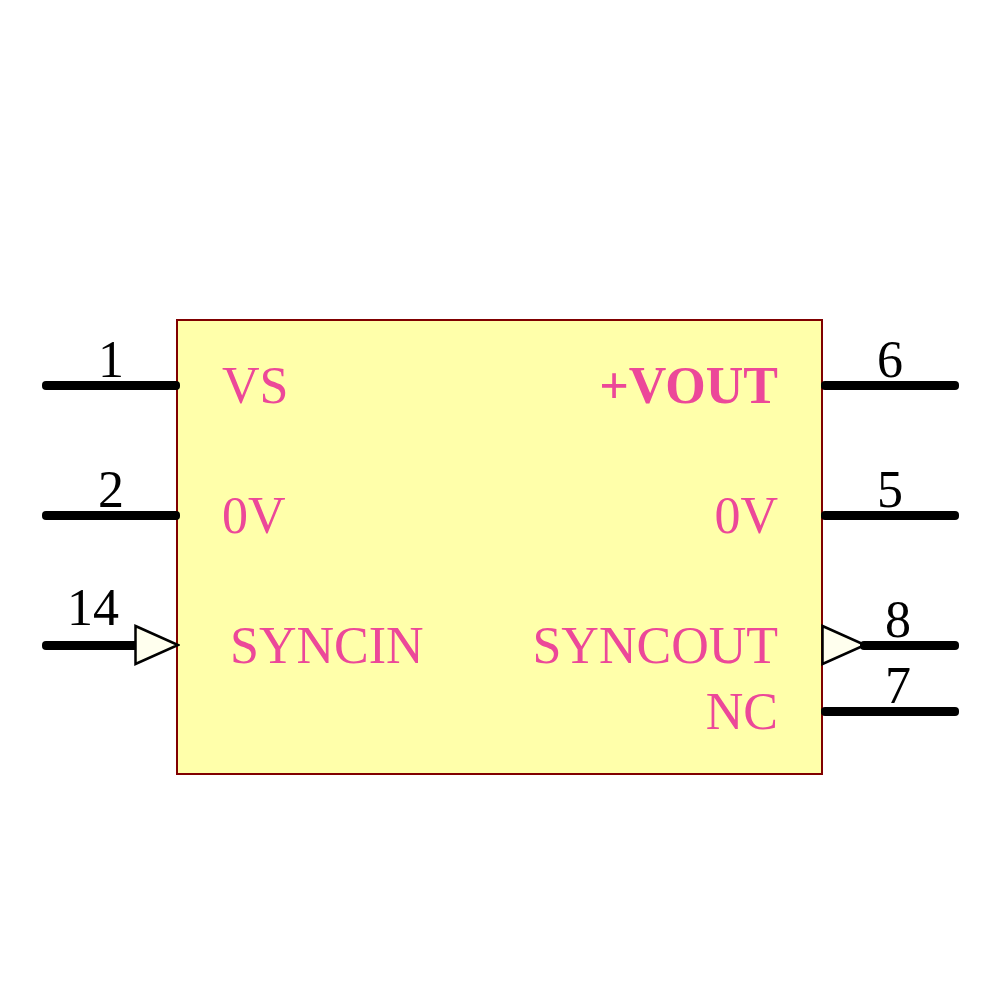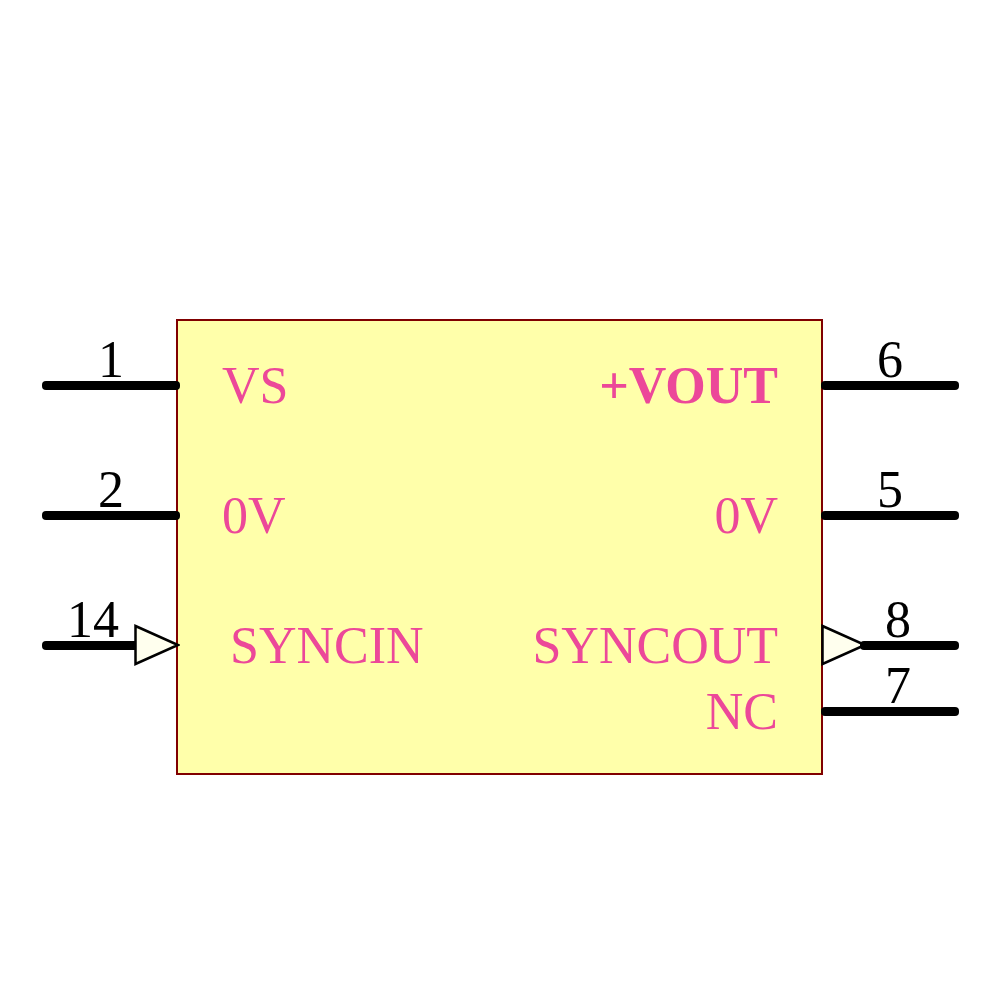--- a/index.html
+++ b/index.html
@@ -73,21 +73,21 @@
   <div class="pin-wire" style="left:42px; top:511px; width:138px;"></div>
   <div class="pin-number" style="left:42px; top:464px; width:138px;">2</div>
   <div class="pin-label left" style="left:222px; top:490px;">0V</div>
 
   <div class="pin-wire" style="left:42px; top:641px; width:97px;"></div>
   <div class="arrow-marker" style="left:134px; top:624px;">
     <svg width="46" height="42" viewBox="0 0 46 42">
       <polygon points="1.5,2 44,21 1.5,40" fill="#ffffee" stroke="#000000" stroke-width="2.5" stroke-linejoin="miter"></polygon>
     </svg>
   </div>
-  <div class="pin-number" style="left:24px; top:594px; width:138px;">14</div>
+  <div class="pin-number" style="left:24px; top:582px; width:138px;">14</div>
   <div class="pin-label left" style="left:230px; top:620px;">SYNCIN</div>
 
   <div class="pin-wire" style="left:821px; top:381px; width:138px;"></div>
   <div class="pin-number" style="left:821px; top:334px; width:138px;">6</div>
   <div class="pin-label right" style="right:222px; top:360px;font-weight:bold;">+VOUT</div>
 
   <div class="pin-wire" style="left:821px; top:511px; width:138px;"></div>
   <div class="pin-number" style="left:821px; top:464px; width:138px;">5</div>
   <div class="pin-label right" style="right:222px; top:490px;">0V</div>
 

